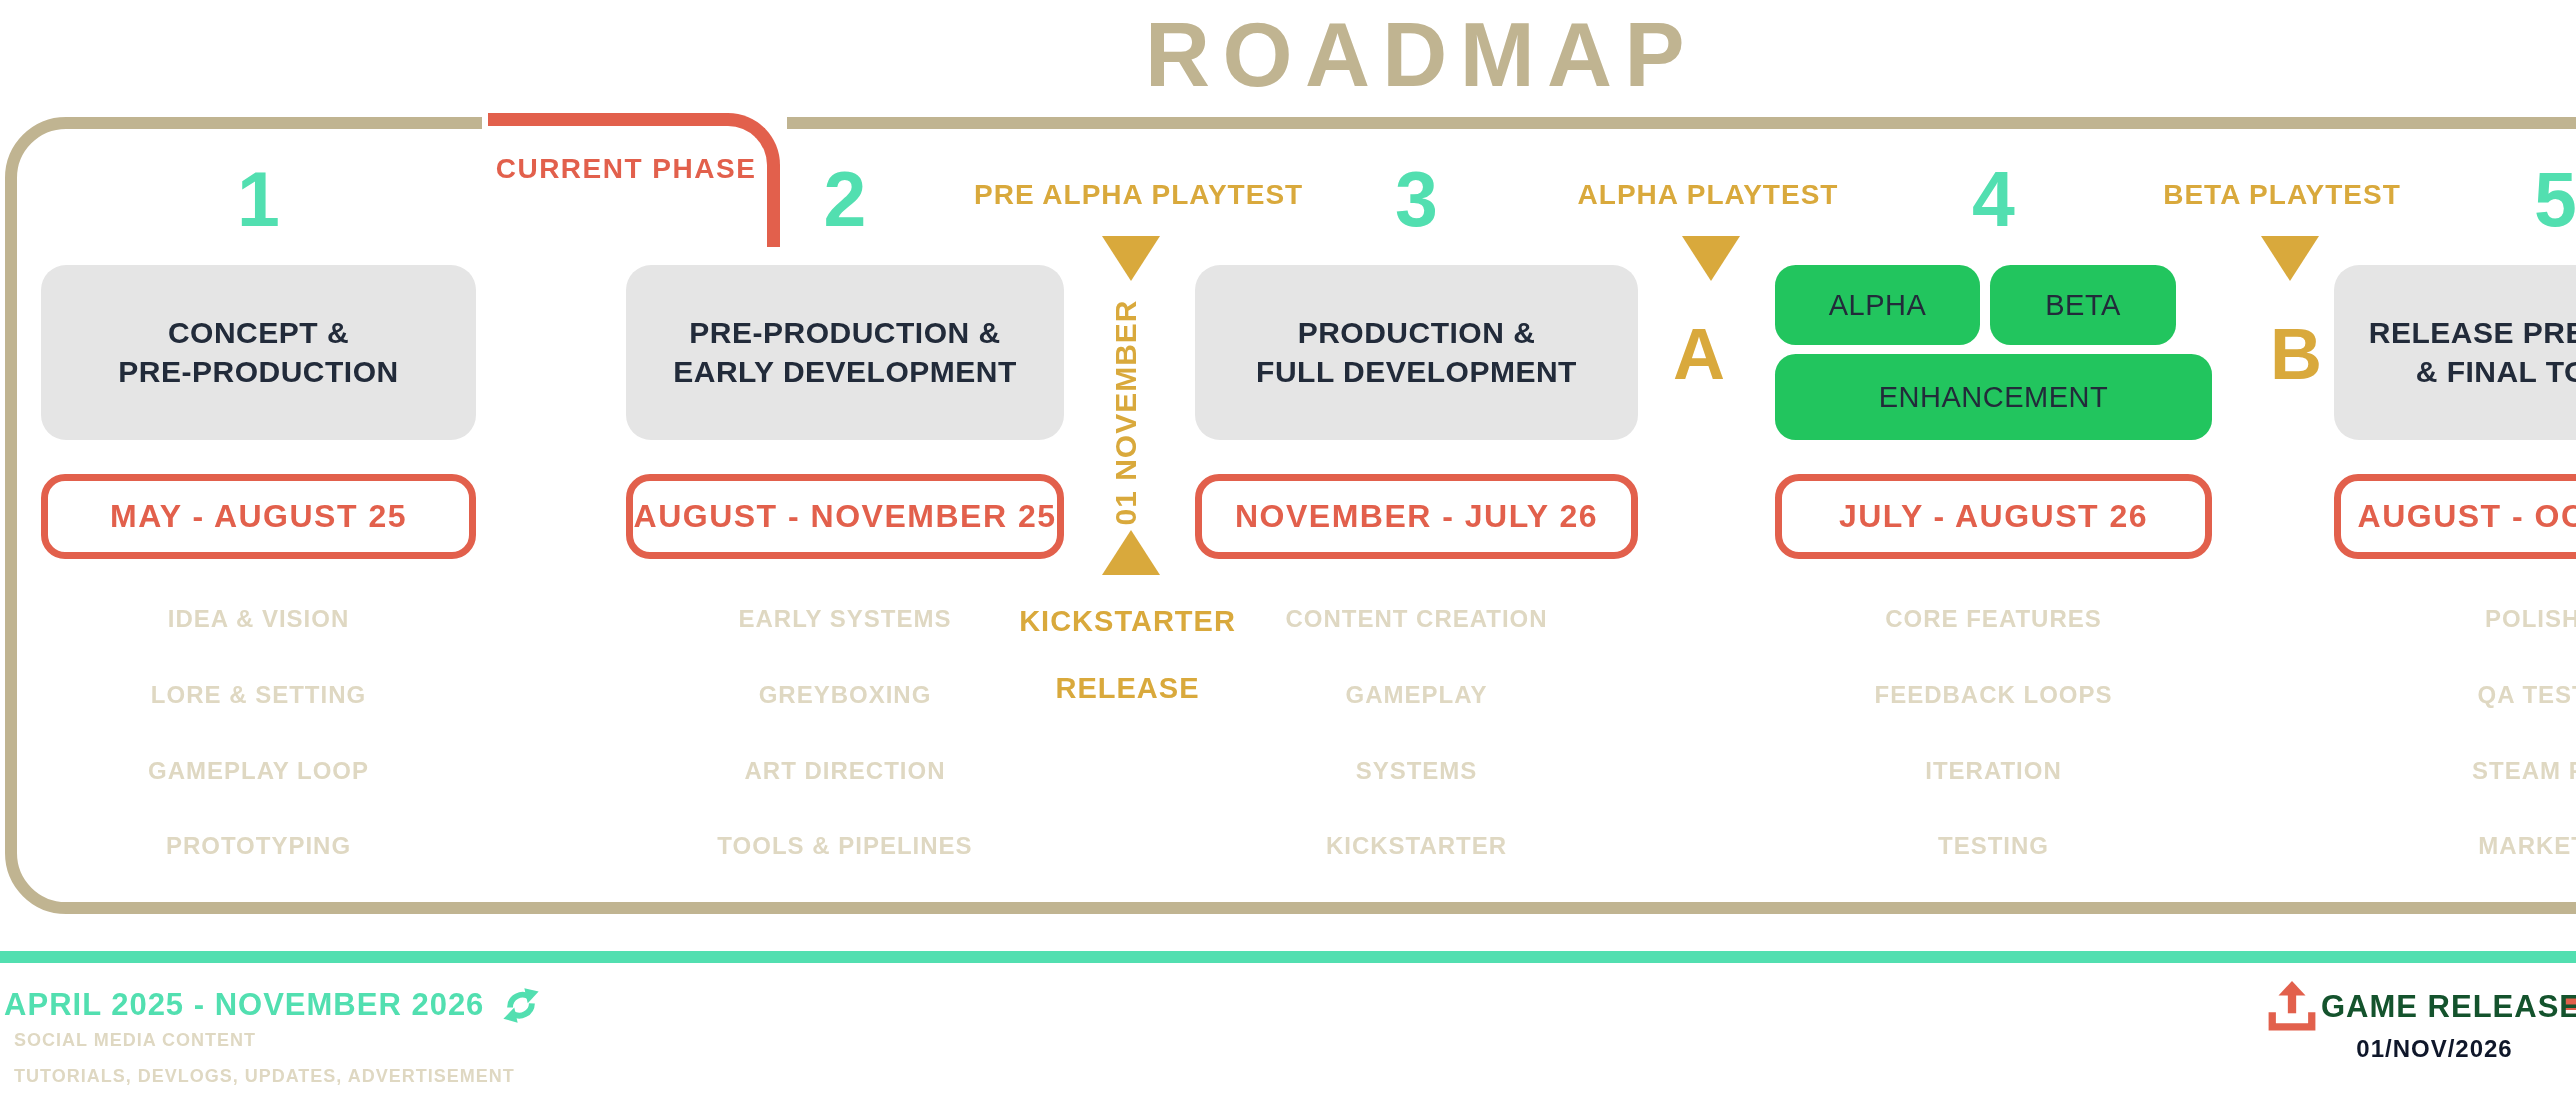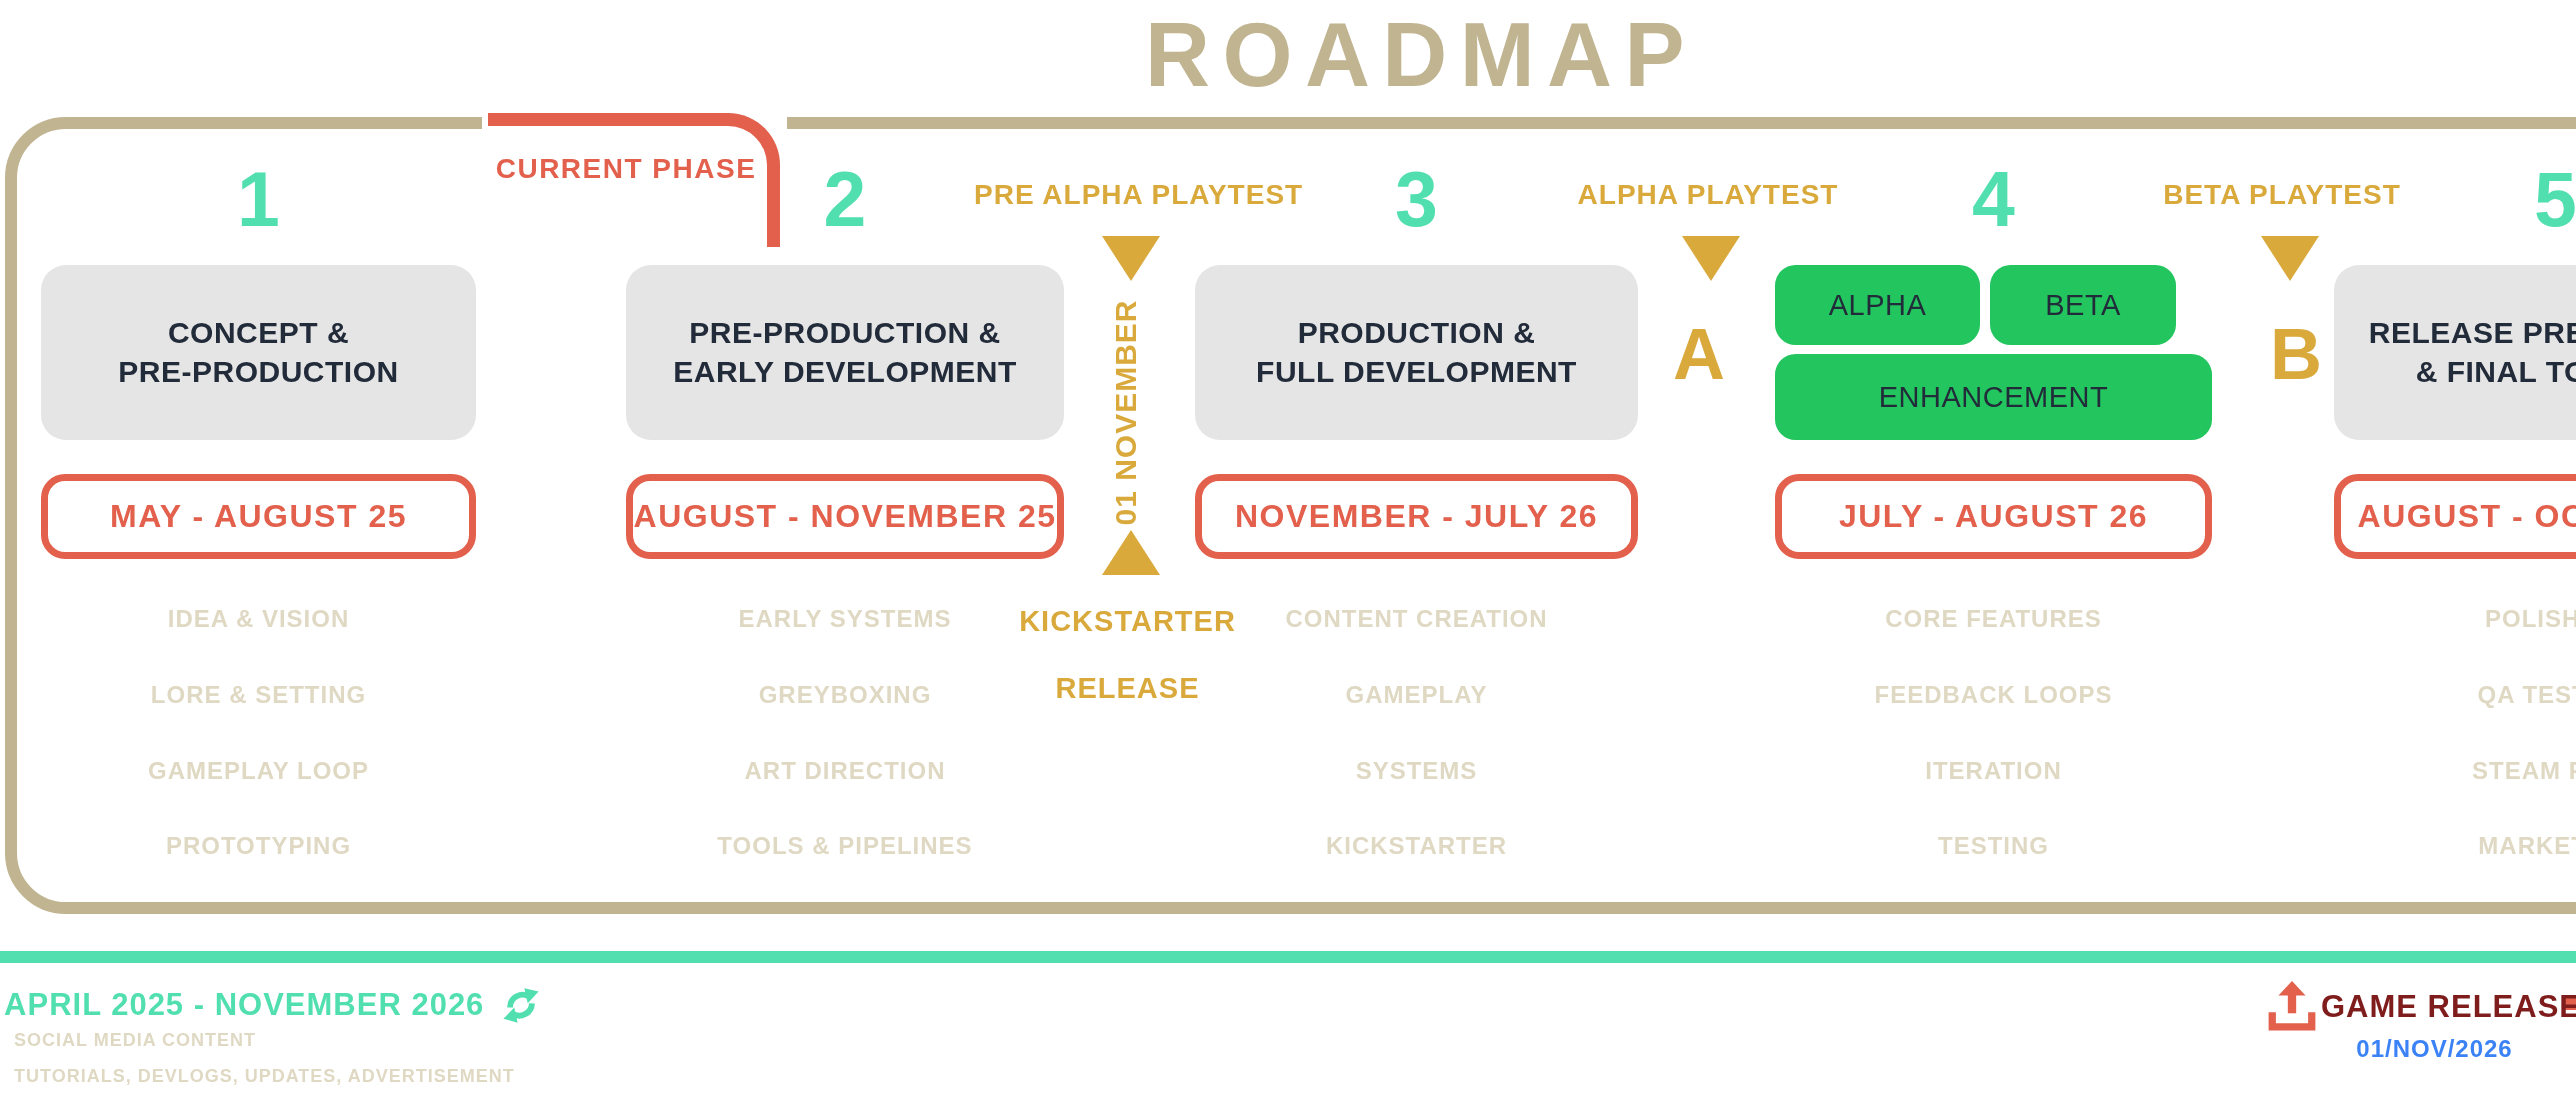--- a/index.html
+++ b/index.html
@@ -95,25 +95,25 @@
   .range-row {
     left:4.1px; top:983px; height:43px; display:flex; align-items:center; gap:15.5px;
   }
   .range-text {
     color:#52DFB0; font-weight:bold; font-size:31px; letter-spacing:1px; white-space:nowrap;
   }
   .footer-line { left:14px; color:#DFD8C2; font-weight:bold; font-size:18px; letter-spacing:1px; white-space:nowrap; }
   .fl1 { top:1030px; } .fl2 { top:1066px; }
   .release-label {
     left:2321px; top:985px; width:227px; text-align:center;
-    color:#7f1d1d; font-weight:bold; font-size:31px; line-height:43px; letter-spacing:1px; white-space:nowrap;
+    color:#14532d; font-weight:bold; font-size:31px; line-height:43px; letter-spacing:1px; white-space:nowrap;
   }
   .release-date {
     left:2321px; top:1035px; width:227px; text-align:center;
-    color:#3b82f6; font-weight:bold; font-size:24px; letter-spacing:1px; white-space:nowrap;
+    color:#0f172a; font-weight:bold; font-size:24px; letter-spacing:1px; white-space:nowrap;
   }
   .upload-svg { left:2266px; top:980px; }
 </style>
 </head>
 <body>
 
 <div id="stage">
 
   <div class="abs title">ROADMAP</div>
 

